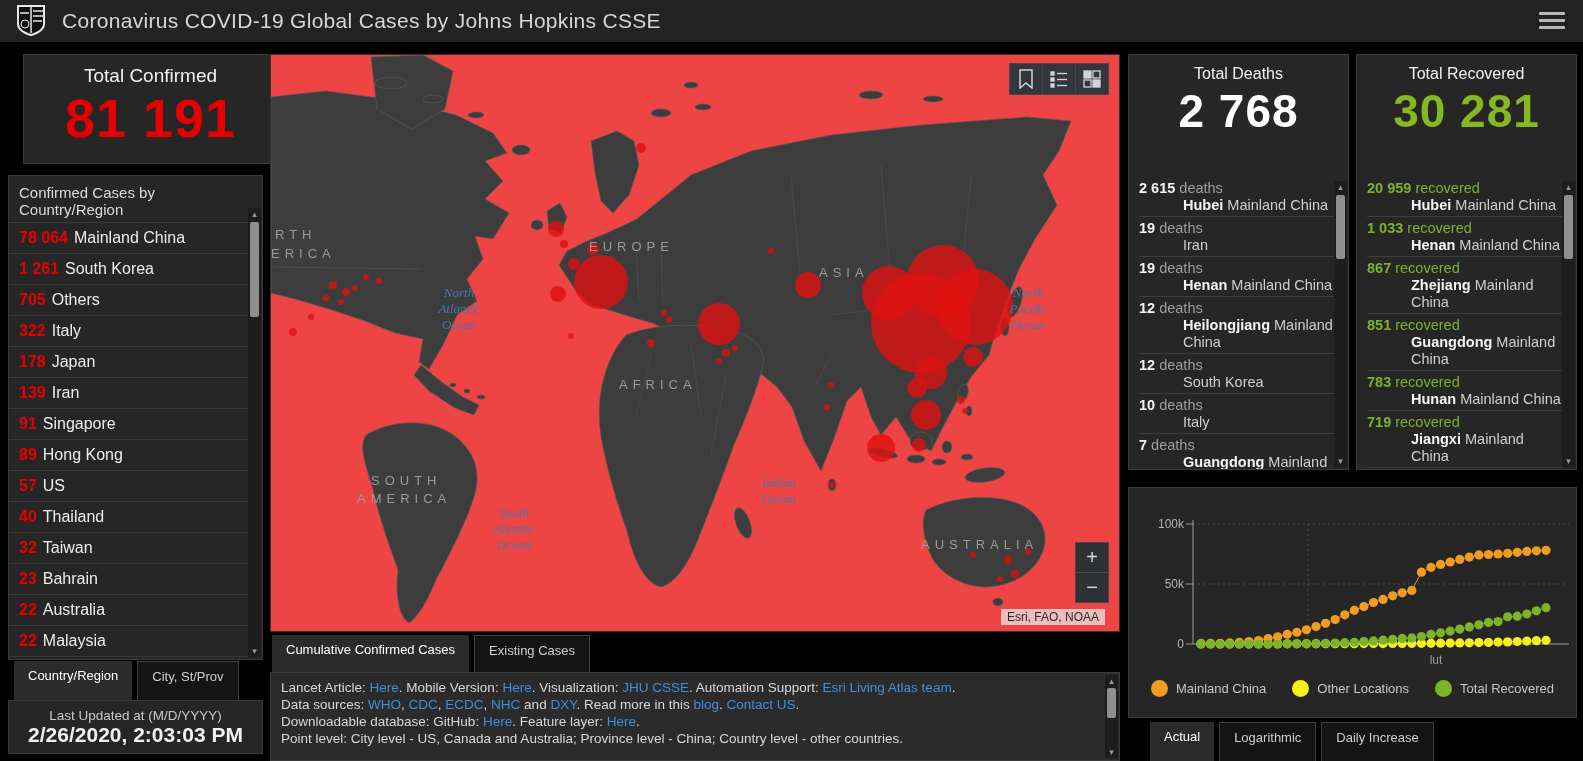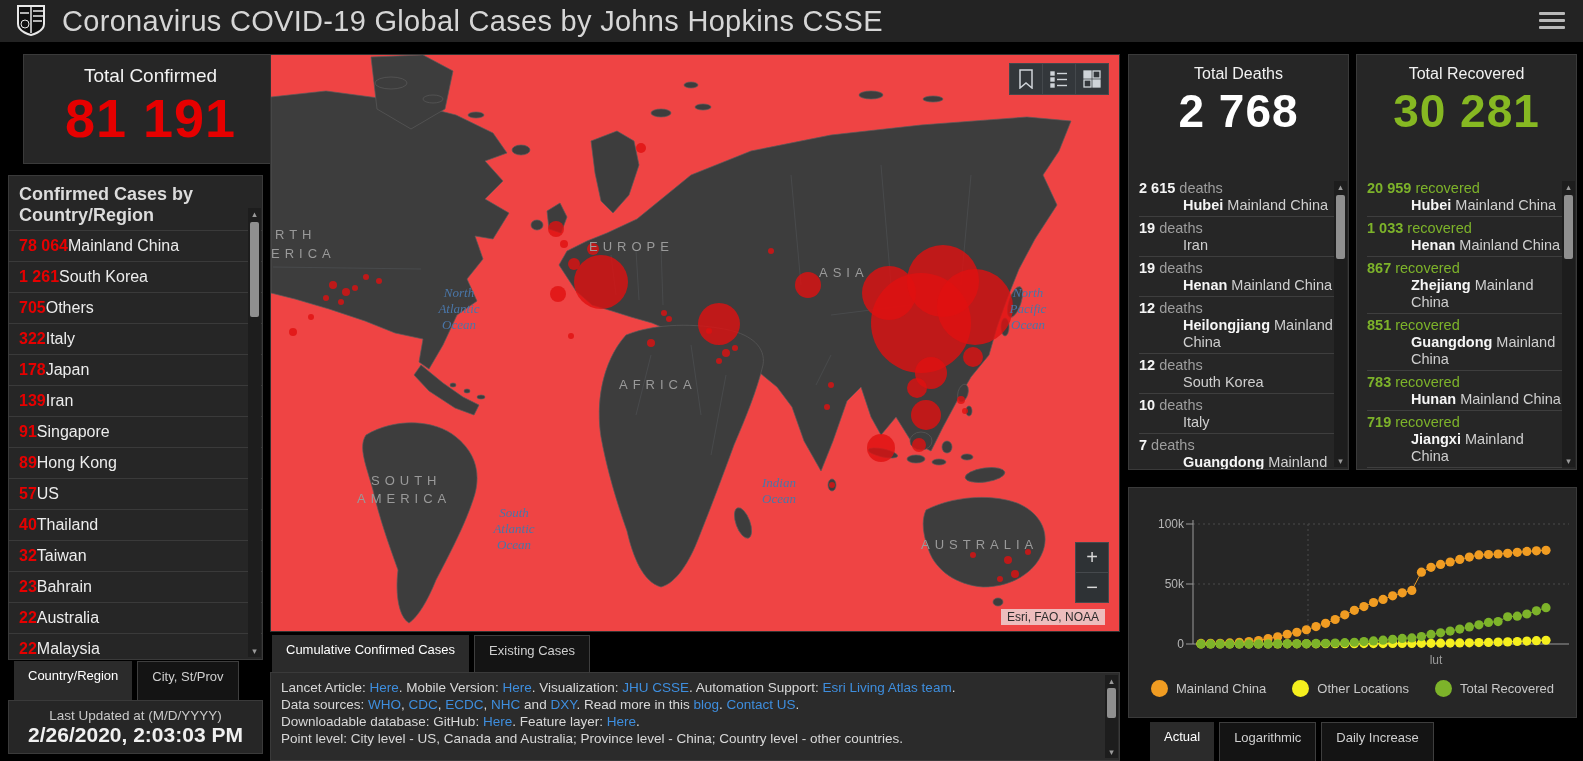--- a/index.html
+++ b/index.html
@@ -1,33 +1,33 @@
 <!DOCTYPE html>
 <html><head>
 <meta charset="utf-8">
 <style>
   html,body{margin:0;padding:0;background:#000;}
   #stage{position:relative;width:1583px;height:761px;background:#000;overflow:hidden;
          font-family:"Liberation Sans","DejaVu Sans",sans-serif;color:#e6e6e6;}
   
   #header{position:absolute;left:0;top:0;width:1583px;height:42px;background:#232323;display:flex;align-items:center;}
   #logo{margin-left:14px;flex:0 0 auto;}
-  #page-title{margin-left:14px;font-size:29px;color:#d6d6d6;letter-spacing:.3px;}
+  #page-title{margin-left:14px;font-size:21px;color:#d6d6d6;letter-spacing:.3px;}
   #hamburger{position:absolute;right:18px;top:12px;width:26px;height:18px;cursor:pointer;}
   #hamburger span{display:block;height:3px;background:#b9b9b9;margin-bottom:4px;border-radius:1px;}
   
   .panel{position:absolute;background:#262626;border:1px solid #3a3a3a;box-sizing:border-box;overflow:hidden;}
   .panel-title{text-align:center;font-size:19px;color:#f2f2f2;padding-top:10px;}
   
   #confirmed-panel{left:23px;top:54px;width:255px;height:110px;}
   #confirmed-total{text-align:center;font-size:54px;font-weight:bold;color:#e60000;line-height:62px;letter-spacing:1px;}
   #confirmed-list-panel{left:8px;top:175px;width:255px;height:485px;}
-  #confirmed-list-title{font-size:18px;font-weight:bold;color:#dcdcdc;padding:8px 0 4px 10px;}
+  #confirmed-list-title{font-size:15px;font-weight:normal;color:#dcdcdc;padding:8px 0 4px 10px;}
   .c-row{height:30px;line-height:30px;border-top:1px solid #3a3a3a;padding-left:10px;font-size:16px;white-space:nowrap;}
-  .c-val{color:#e60000;font-weight:bold;}
+  .c-val{color:#e60000;font-weight:bold;margin-right:6px;}
   .c-name{color:#ececec;}
   
   .sbar{position:absolute;right:1px;width:13px;background:#1d1d1d;}
   .sbar .arr{position:absolute;left:0;width:13px;height:12px;color:#9a9a9a;font-size:9px;text-align:center;line-height:12px;}
   .sbar .thumb{position:absolute;left:2px;width:9px;background:#8f8f8f;border-radius:2px;}
   
   .tabrow{position:absolute;display:flex;}
   #left-tabs{left:14px;top:661px;}
   .tab{font-size:13px;color:#cfcfcf;background:#141414;border:1px solid #3e3e3e;padding:7px 14px 8px;margin-right:5px;white-space:nowrap;cursor:pointer;}
   .tab.active{background:#2b2b2b;color:#fff;border:none;border-bottom:3px solid #2d7fe0;padding-bottom:22px;}

